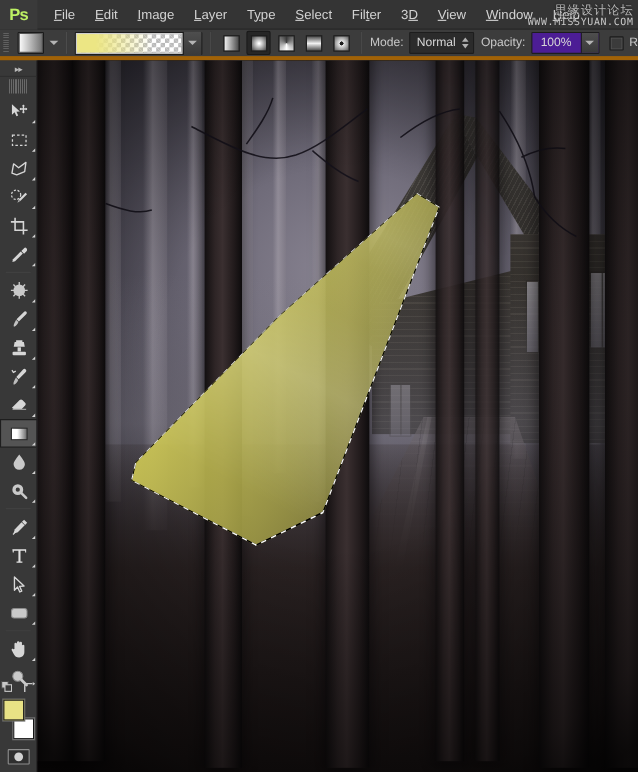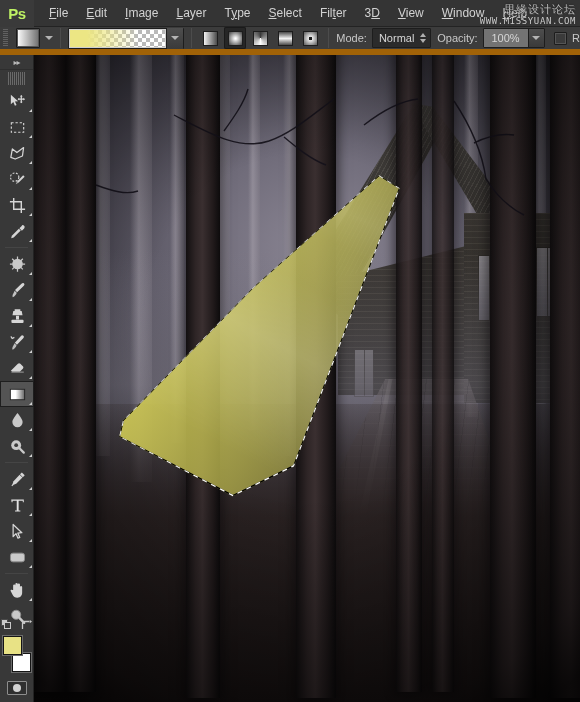--- a/index.html
+++ b/index.html
@@ -46,21 +46,21 @@
     font-size: 9px; color: #d8d8d8; letter-spacing: .6px;
     font-family: "DejaVu Sans Mono", monospace;
     text-shadow: 1px 1px 0 #333;
     opacity: .9; margin-top: -1px;
   }
 
   
   .optionsbar {
     position: absolute; left: 0; top: 27px; width: 580px; height: 28px;
     background: #3c3c3c;
-    border-bottom: 6px solid #a16207;
+    border-bottom: 4px solid #a16207;
     display: flex; align-items: center;
   }
   .grip {
     width: 9px; height: 18px; margin: 0 4px 0 3px;
     background: repeating-linear-gradient(to bottom, #6a6a6a 0 1px, #3c3c3c 1px 2px);
     opacity: .8;
   }
   .tool-preset {
     display: flex; align-items: center; margin-left: 4px;
   }
@@ -129,21 +129,21 @@
   }
   .updown { display: flex; flex-direction: column; line-height: 0; margin-left: 4px; }
   .updown b {
     width: 0; height: 0; display: block;
     border-left: 3.5px solid transparent; border-right: 3.5px solid transparent;
   }
   .updown b:first-child { border-bottom: 4px solid #b0b0b0; margin-bottom: 2px; }
   .updown b:last-child { border-top: 4px solid #b0b0b0; }
   .opacity-box {
     display: flex; align-items: center; height: 20px;
-    background: #737373; border: 1px solid #1d1d1d; border-radius: 1px;
+    background: #4c1d95; border: 1px solid #1d1d1d; border-radius: 1px;
   }
   .opacity-val { color: #d6d6d6; font-size: 11px; padding: 0 7px; width: 44px; text-align: center; }
   .opacity-dd {
     width: 16px; height: 18px; background: linear-gradient(#4e4e4e, #3a3a3a);
     border-left: 1px solid #1d1d1d; display: flex; align-items: center; justify-content: center;
   }
   .opacity-dd .tiny-caret { margin-left: 0; }
 
   .chk-wrap { display: flex; align-items: center; }
   .chk {

